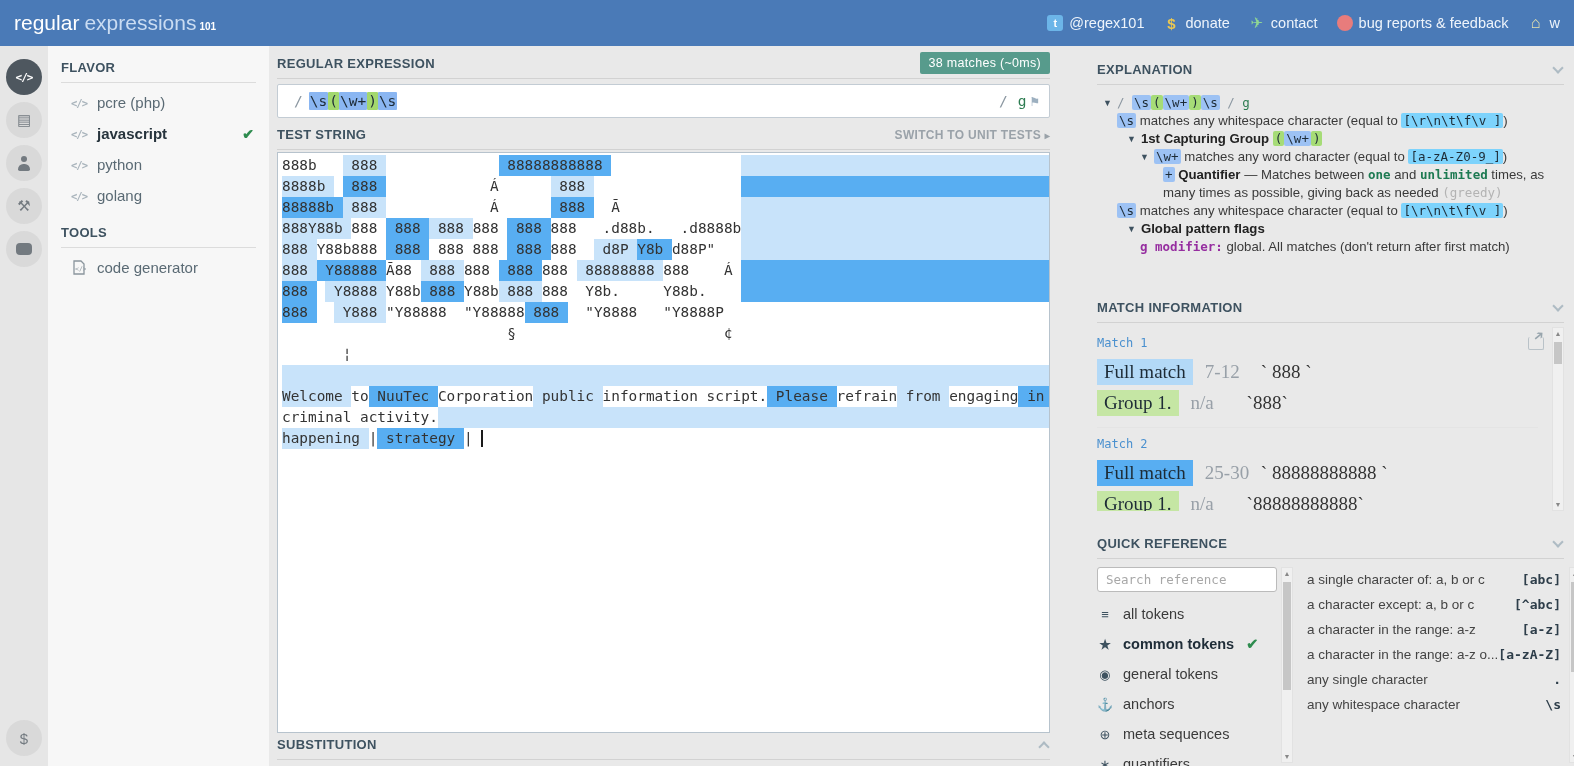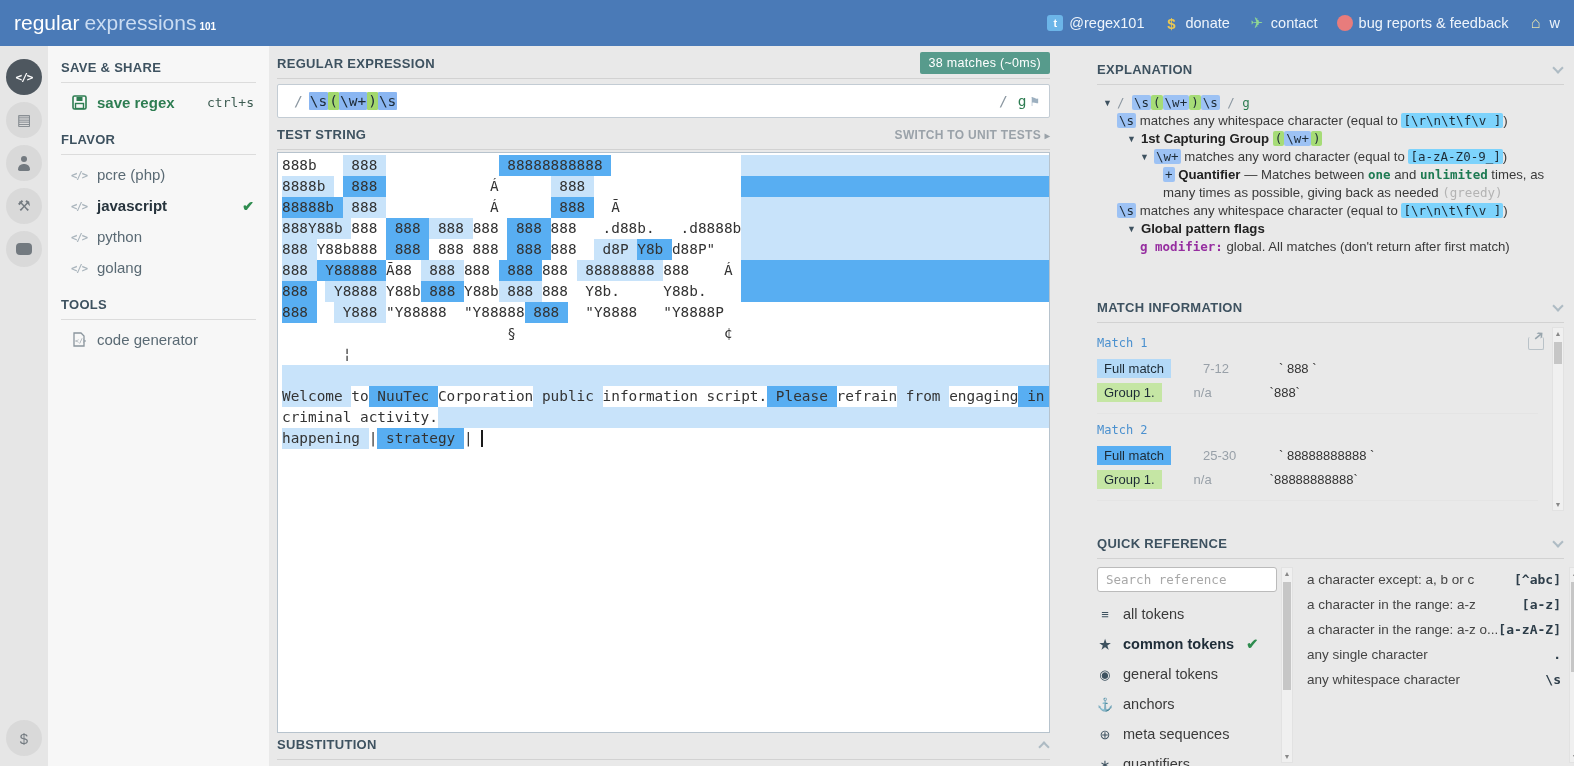--- a/index.html
+++ b/index.html
@@ -92,21 +92,21 @@
   .mg { font-family:"DejaVu Sans Mono",monospace; font-size:12.5px; color:#1d7a52; font-weight:bold; }
   .mx { font-family:"DejaVu Sans Mono",monospace; font-size:12.5px; color:#b3b3b3; }
   .mp { font-family:"DejaVu Sans Mono",monospace; font-size:12.5px; color:#962ea0; font-weight:bold; }
   .sl { color:#8a96a0; font-family:"DejaVu Sans Mono",monospace; font-size:12.5px; }
   .fl { color:#2e7d52; font-family:"DejaVu Sans Mono",monospace; font-size:12.5px; }
 
   #match-body { position:relative; margin-top:4px; height:184px; overflow:hidden; padding-right:26px; }
   .m-label { font-family:"DejaVu Sans Mono",monospace; font-size:12px; color:#4a90cf; padding:9px 0 4px 0; }
   .m-block { border-bottom:1px solid #e4e4e4; padding-bottom:6px; }
   .m-block:last-child { border-bottom:none; }
-  .m-row { display:flex; align-items:center; margin:5px 0; font-family:Liberation Sans, sans-serif; font-size:13px;gap:20px; }
+  .m-row { display:flex; align-items:center; margin:5px 0; font-family:Liberation Serif, serif; font-size:19px; }
   .m-badge { padding:2px 7px; color:#1d2b36; }
   .bt-fl { background:#b3d9f7; } .bt-fd { background:#58aef2; } .bt-g { background:#c5e6a4; }
   .m-pos { color:#98a0a8; margin-left:12px; width:56px; flex:none; }
   .m-val { color:#333; white-space:pre; }
   .export { position:absolute; top:10px; right:20px; color:#98a5ad; font-size:13px; width:16px; height:13px; border:1.5px solid #b9c2c8; border-top:none; border-radius:2px; cursor:pointer; }
   .export::after { content:"➔"; position:absolute; top:-9px; left:4px; transform:rotate(-40deg); }
 
   .sb-v { position:absolute; right:0; top:0; bottom:0; width:12px; background:#f0f0f0; border:1px solid #e2e2e2; }
   .sb-v .tri { position:absolute; left:0; width:100%; text-align:center; font-size:7px; color:#888; cursor:pointer; }
   .sb-v .tri.t { top:2px; } .sb-v .tri.b { bottom:2px; }
@@ -174,34 +174,20 @@
     <div class="circ" style="top: 185px;">
       <span class="i-chat"></span>
     </div>
     <div class="circ" style="top: 674px;">
       <span>$</span>
     </div>
   </div>
 
 <div class="sidebar" id="sidebar">
     <div class="sb-sec">
-      <div class="sb-title">SAVE &amp; SHARE</div>
-      <div class="sb-item accent">
-        <span class="fi">
-          <svg width="15" height="15" viewBox="0 0 15 15">
-            <rect x="1" y="1" width="13" height="13" rx="1.5" fill="none" stroke="#2e7d52" stroke-width="1.6"></rect>
-            <rect x="4.5" y="2" width="6" height="4" fill="#2e7d52"></rect>
-            <rect x="3.5" y="8.5" width="8" height="5" fill="none" stroke="#2e7d52" stroke-width="1.4"></rect>
-          </svg>
-        </span>
-        <span class="lbl">save regex</span>
-        <span class="shortcut">ctrl+s</span>
-      </div>
-    </div>
-    <div class="sb-sec">
       <div class="sb-title">FLAVOR</div>
       <div class="sb-item">
         <span class="fi fi-code">&lt;/&gt;</span>
         <span class="lbl">pcre (php)</span>
       </div>
       <div class="sb-item active">
         <span class="fi fi-code">&lt;/&gt;</span>
         <span class="lbl">javascript</span>
         <span class="check">✔</span>
       </div>
@@ -372,20 +358,24 @@
           </div>
         <div class="sb-v">
           <span class="tri t">▲</span>
           <div class="thumb" style="top:14px;height:108px;"></div>
           <span class="tri b">▼</span>
         </div>
       </div>
       <div id="qr-list">
         <div id="qr-rows">
             <div class="qr-row">
+              <span class="qr-desc">a single character of: a, b or c</span>
+              <span class="qr-tok">[abc]</span>
+            </div>
+            <div class="qr-row">
               <span class="qr-desc">a character except: a, b or c</span>
               <span class="qr-tok">[^abc]</span>
             </div>
             <div class="qr-row">
               <span class="qr-desc">a character in the range: a-z</span>
               <span class="qr-tok">[a-z]</span>
             </div>
             <div class="qr-row">
               <span class="qr-desc">a character in the range: a-z o...</span>
               <span class="qr-tok">[a-zA-Z]</span>

